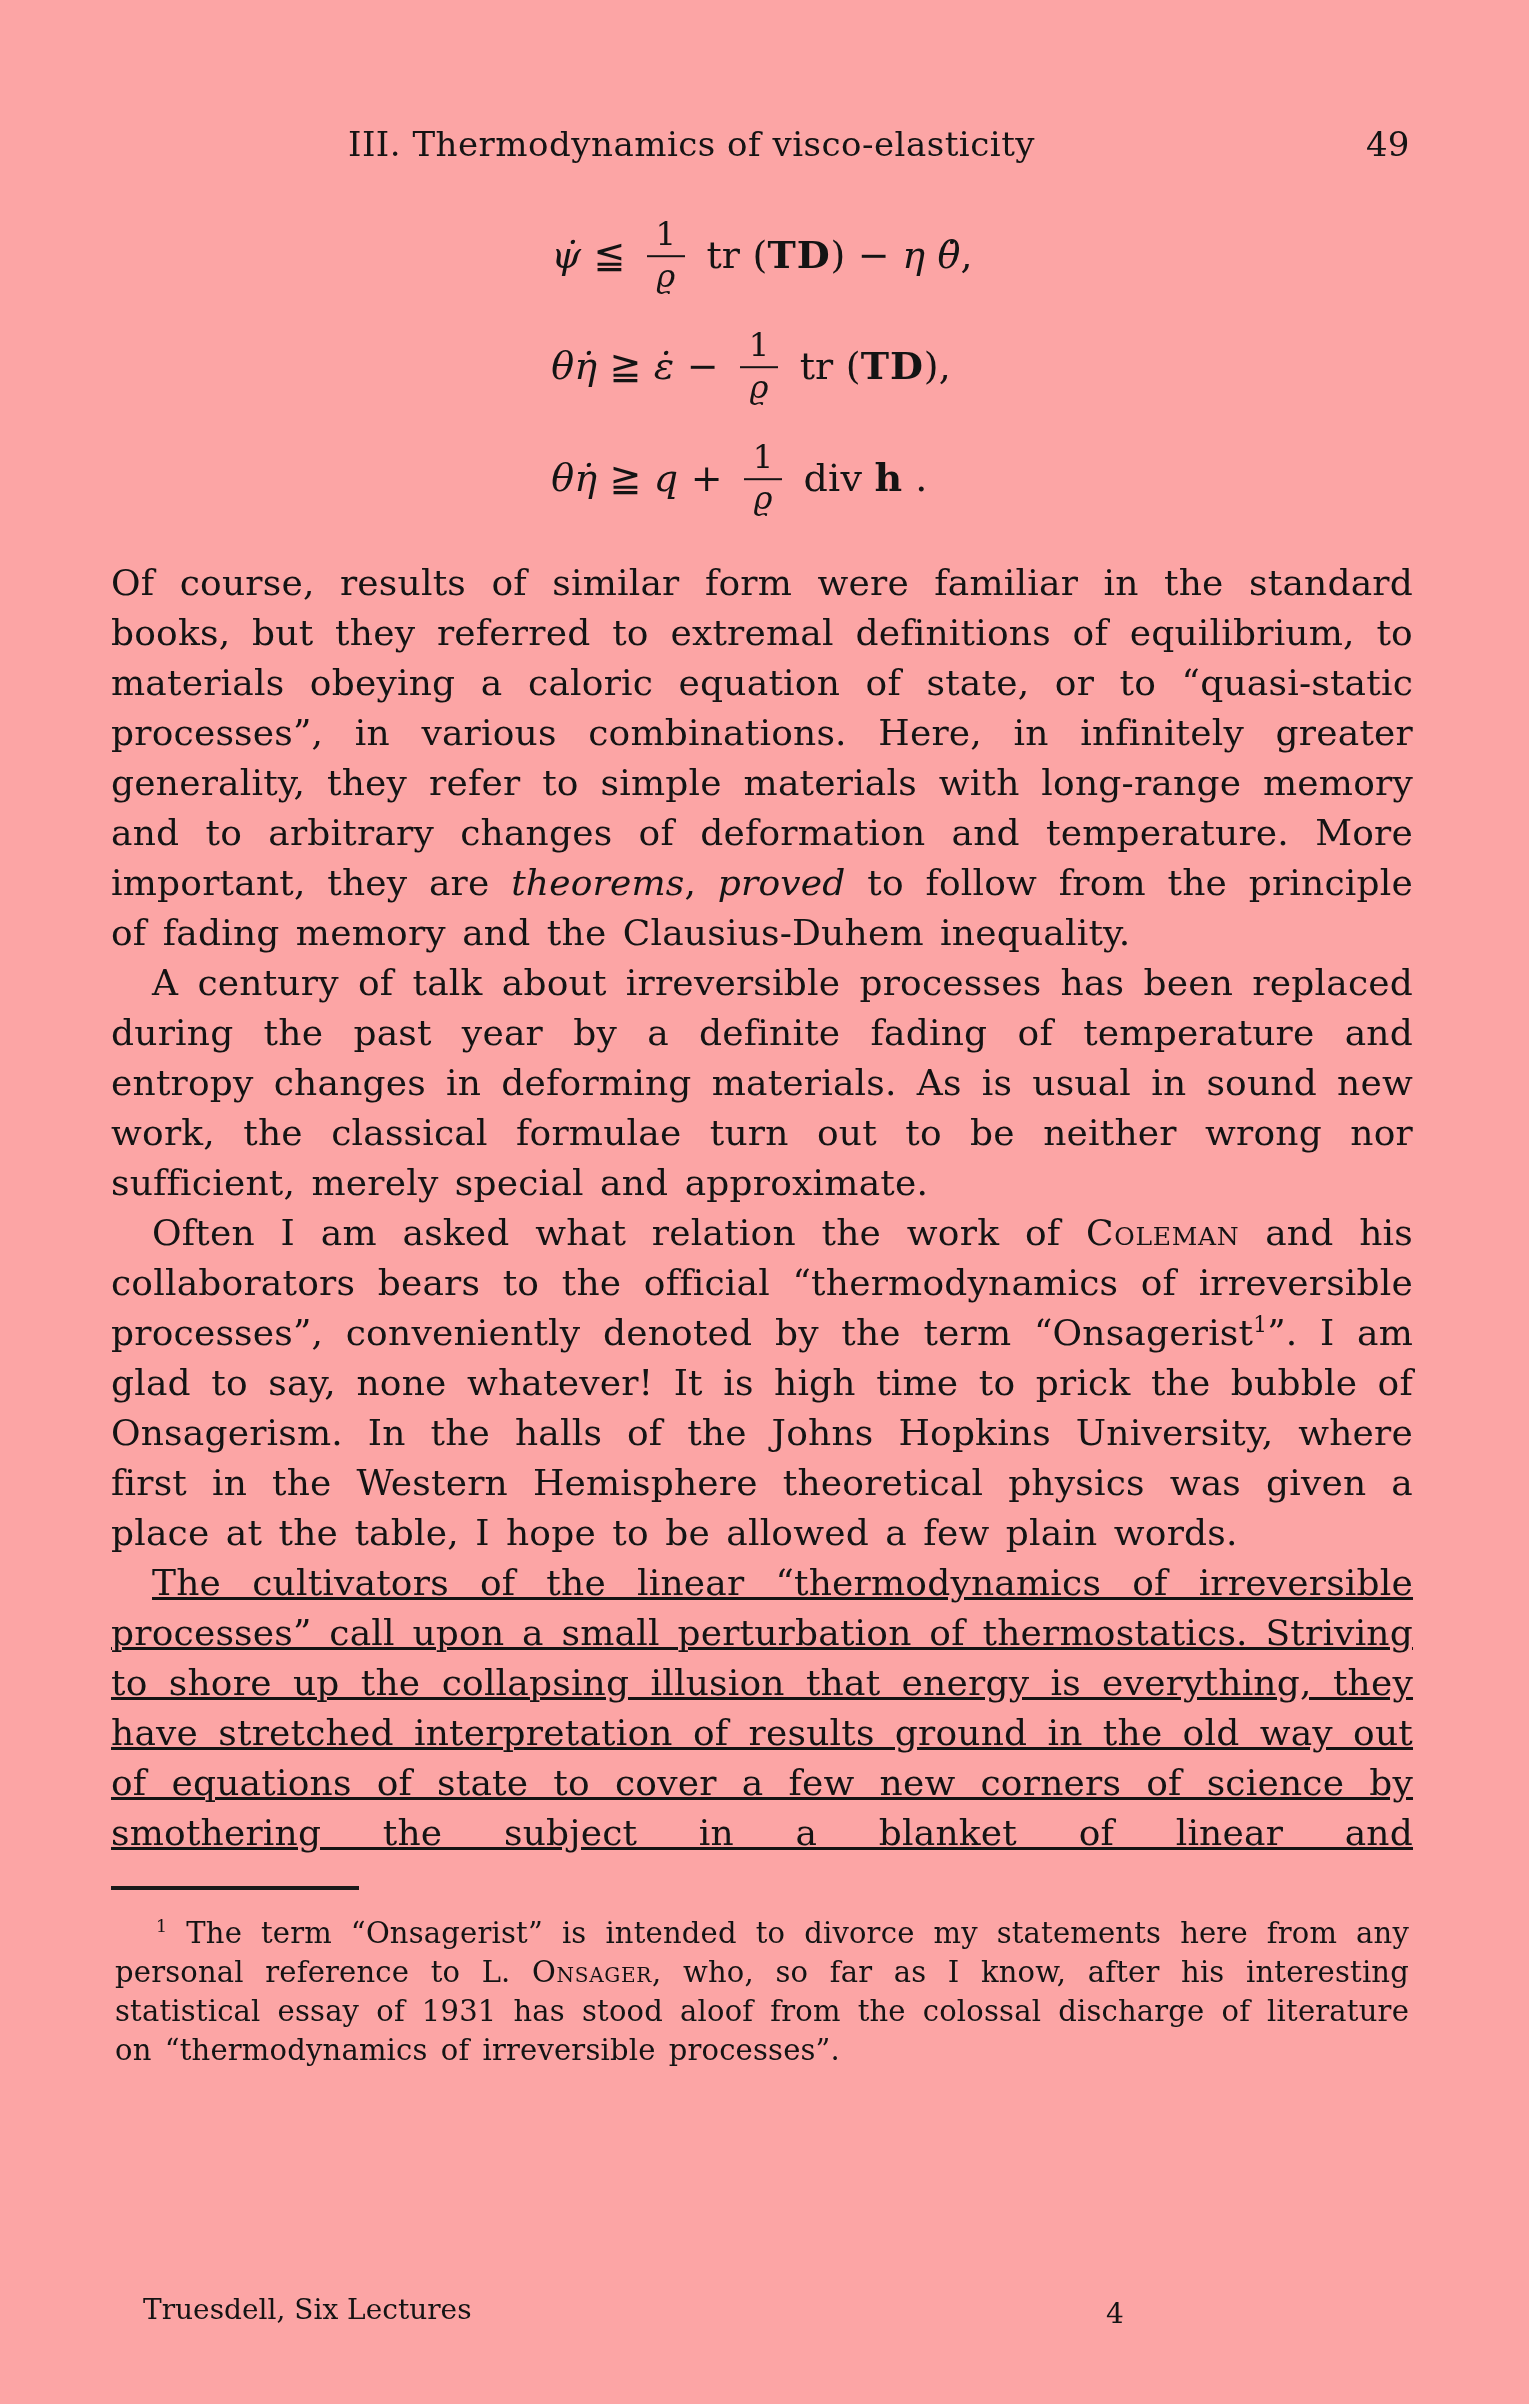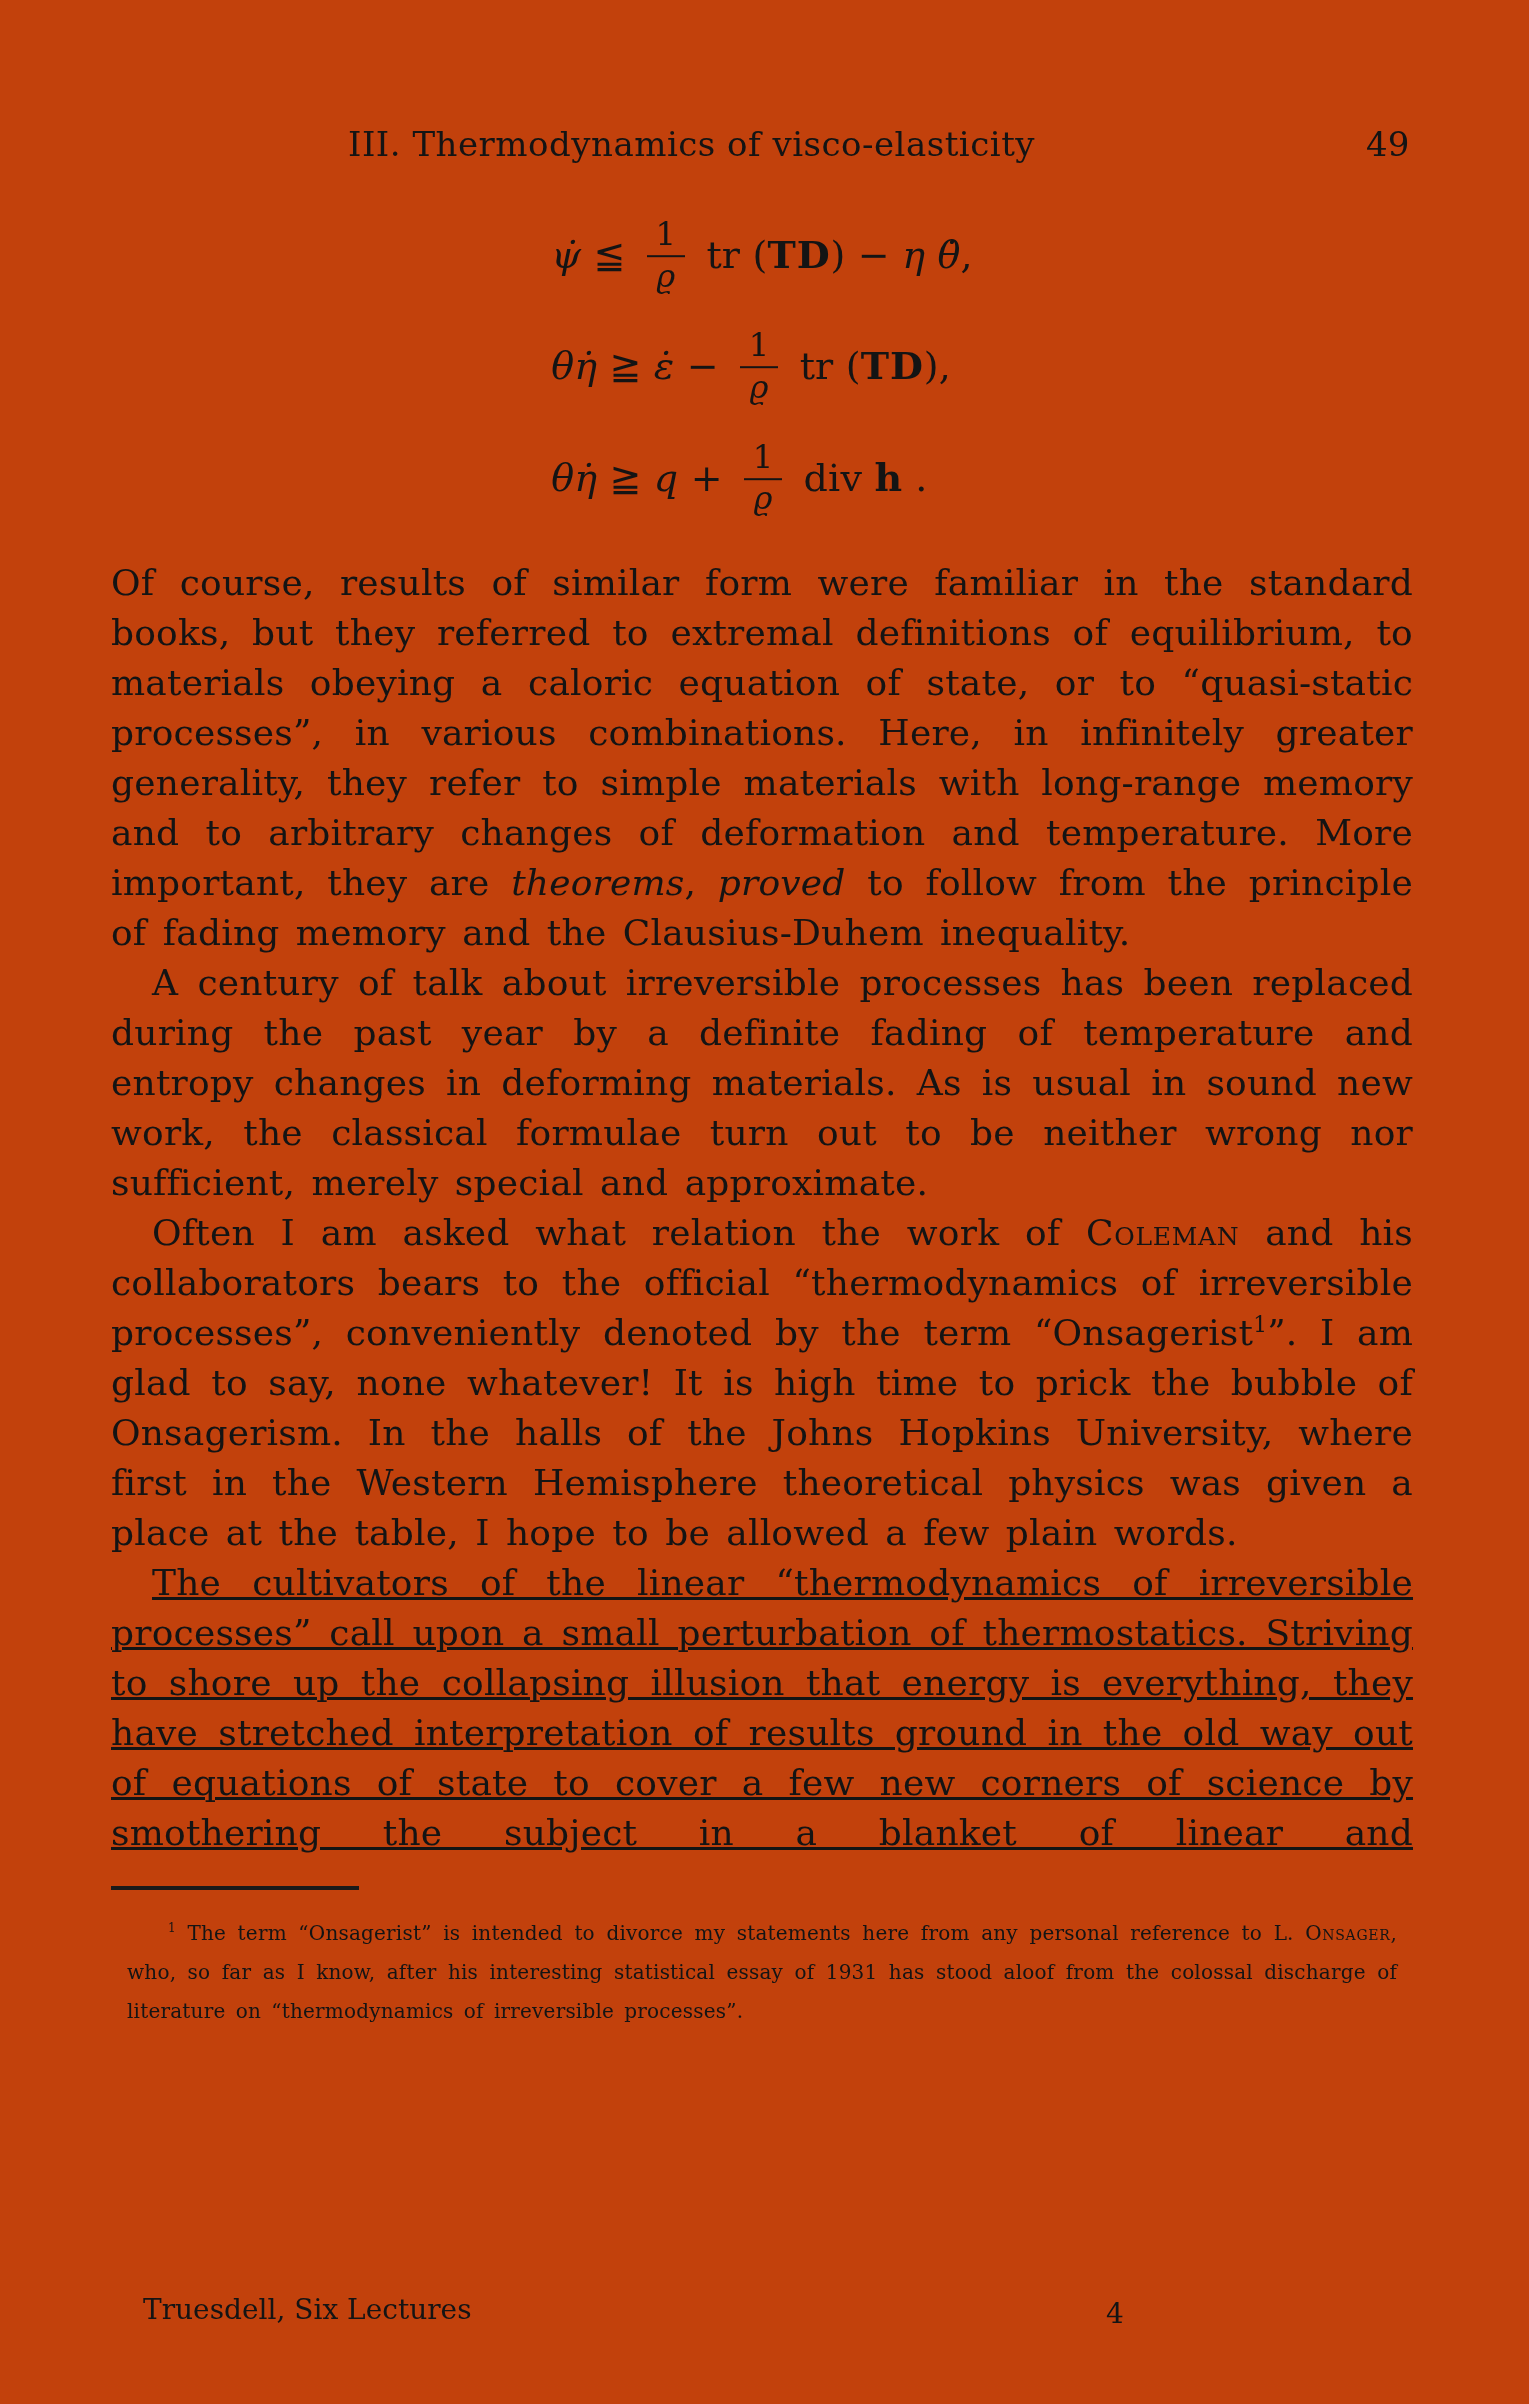--- a/index.html
+++ b/index.html
@@ -1,21 +1,21 @@
 <!DOCTYPE html>
 <html style="font-size:15px"><head>
 <meta charset="utf-8">
 <style>
   html,body{margin:0;padding:0;}
   body{background:#e8e8e8;}
   .page{
     position:relative;
     width:1529px;height:2404px;
     margin:0 auto;
-    background:#c2410c;
+    background:#fca5a5;
     color:#141414;
     font-family:"DejaVu Serif", serif;
     overflow:hidden;
     box-sizing:border-box;
     padding:122px 116px 0 111px;
   }
   
   .running-header{
     position:relative;
     height:45px;
@@ -70,22 +70,22 @@
   }
   .frac .num{padding:0 8.4px 2.8px;border-bottom:2.3px solid currentColor;}
   .frac .den{padding-top:2.8px;font-style:italic;}
   
   .footnote-rule{
     width:248px;height:0;
     border-top:4.7px solid #1a1a1a;
     margin:28px 0 24px;
   }
   .footnote{
-    margin:16px;
-    font-size:20px;
+    margin:4px;
+    font-size:29px;
     line-height:39px;
     text-align:justify;
     word-spacing:3.7px;
   }
   
   .footer{
     position:absolute;
     left:111px;right:108px;
     top:2292px;
     font-size:28px;

